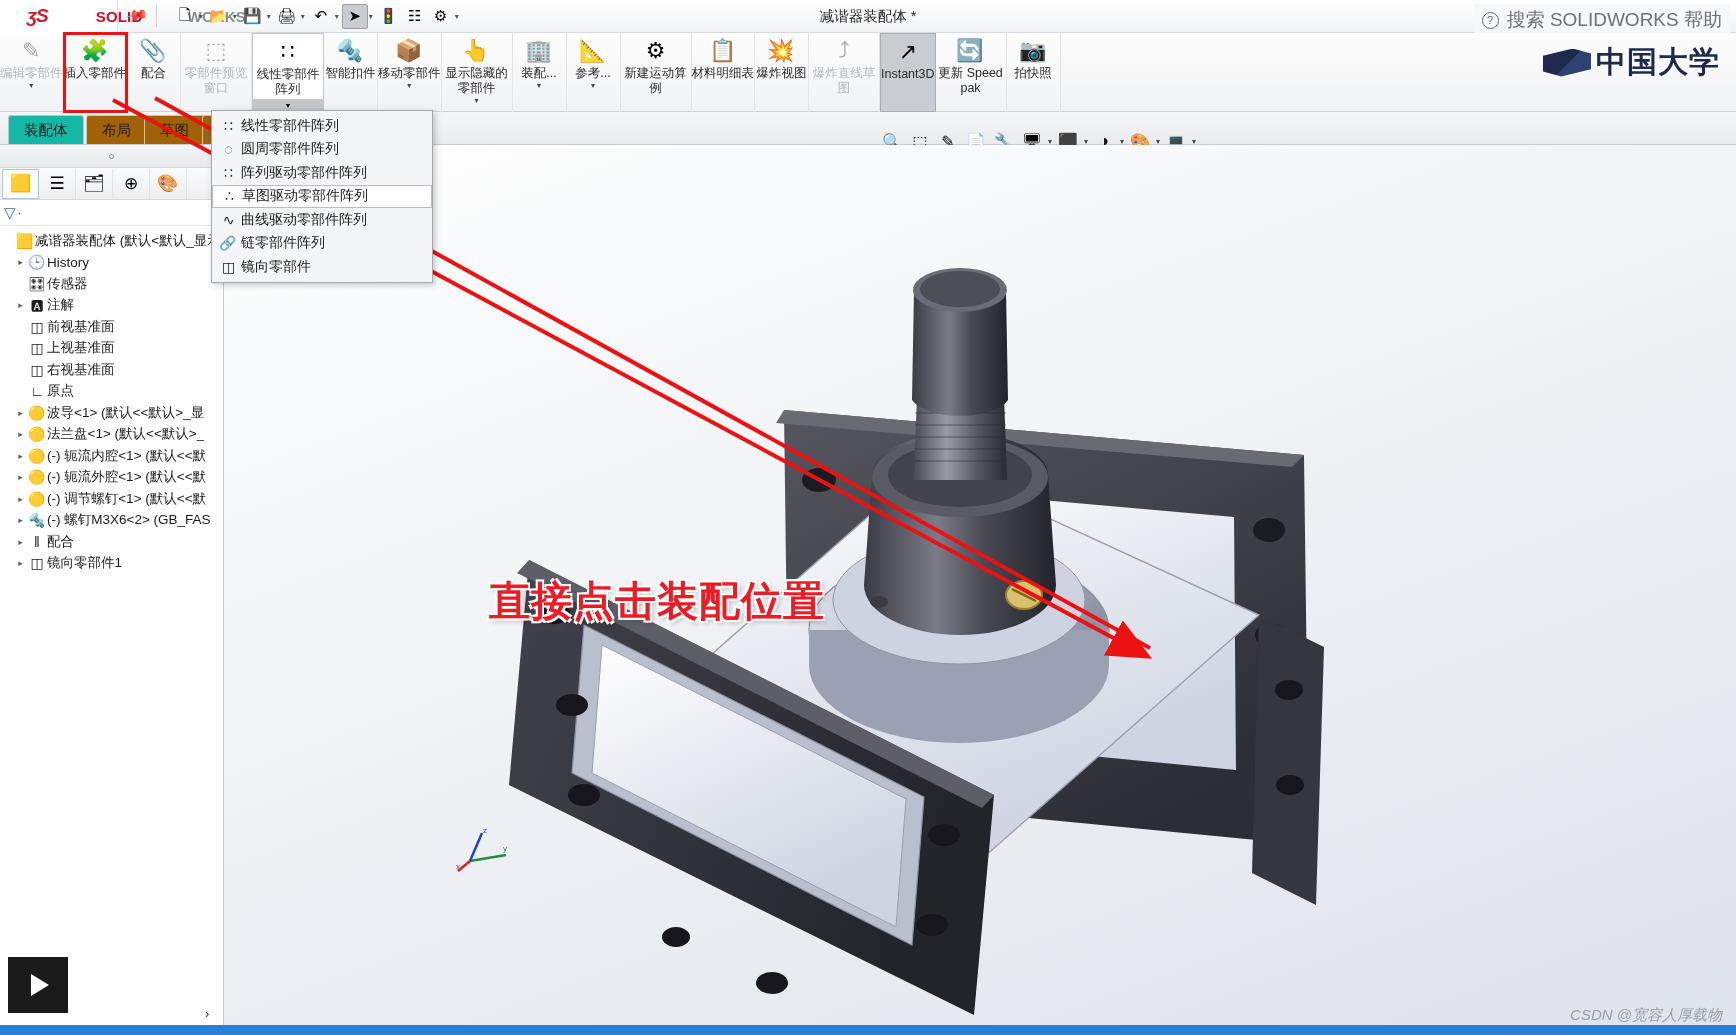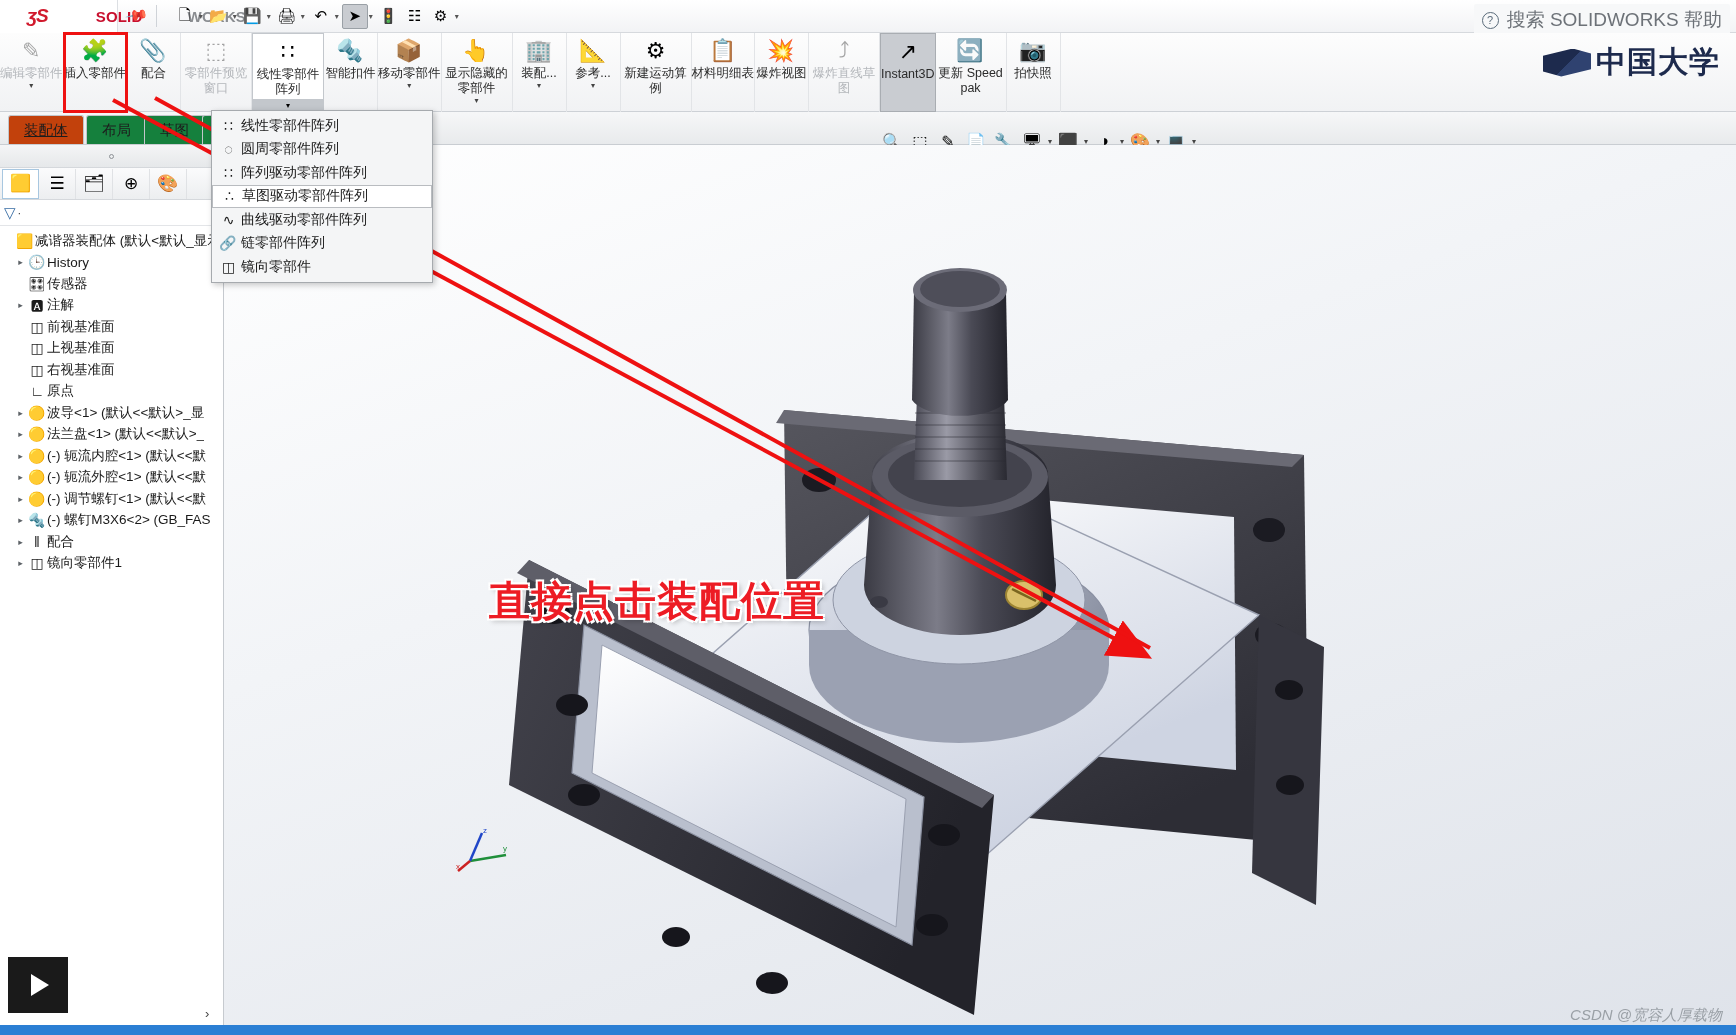--- a/index.html
+++ b/index.html
@@ -93,25 +93,25 @@
   .rb.selected { background: #c9ccd1; border: 1px solid #a9adb2; }
 
   
   .doctabs {
     position: absolute; left: 0; top: 112px; width: 1736px; height: 33px;
     background: linear-gradient(#f6f7f8, #e8eaec);
     border-bottom: 1px solid #c9cdd2;
   }
   .dtab {
     position: absolute; top: 3px; height: 29px; padding: 5px 15px;
-    font-size: 14.5px; color: #1d1d1d; background: #15803d;
+    font-size: 14.5px; color: #1d1d1d; background: #a16207;
     border: 1px solid #c2c6cb; border-bottom: none;
     border-radius: 3px 3px 0 0; cursor: default; white-space: nowrap;
   }
-  .dtab.sel { background: #c2410c; font-weight: normal; text-decoration: underline; }
+  .dtab.sel { background: #14b8a6; font-weight: normal; }
   .viewtools {
     position: absolute; left: 880px; top: 130px; display: flex; align-items: center; gap: 4px;
   }
   .vt { font-size: 16px; width: 24px; height: 22px; display: flex; align-items: center;
         justify-content: center; cursor: default; }
   .vt-caret { font-size: 8px; color: #444; }
 
   
   .leftpanel {
     position: absolute; left: 0; top: 145px; width: 224px; height: 890px;
@@ -241,20 +241,21 @@
         <span class="qat-caret">▾</span>
         <div class="qat-btn">↶</div>
         <span class="qat-caret">▾</span>
         <div class="qat-btn qat-sel">➤</div>
         <span class="qat-caret">▾</span>
         <div class="qat-btn">🚦</div>
         <div class="qat-btn">☷</div>
         <div class="qat-btn">⚙</div>
         <span class="qat-caret">▾</span>
       </div>
+    <div class="doc-title">减谐器装配体 *</div>
     <div class="help-area">
       <span class="help-q">?</span>
       <span class="help-text">搜索 SOLIDWORKS 帮助</span>
     </div>
   </div>
 
   <div class="ribbon" id="ribbon">
       <div class="rb disabled">
         <div class="ico">✎</div>
         <div class="lbl">编辑零部件</div>

